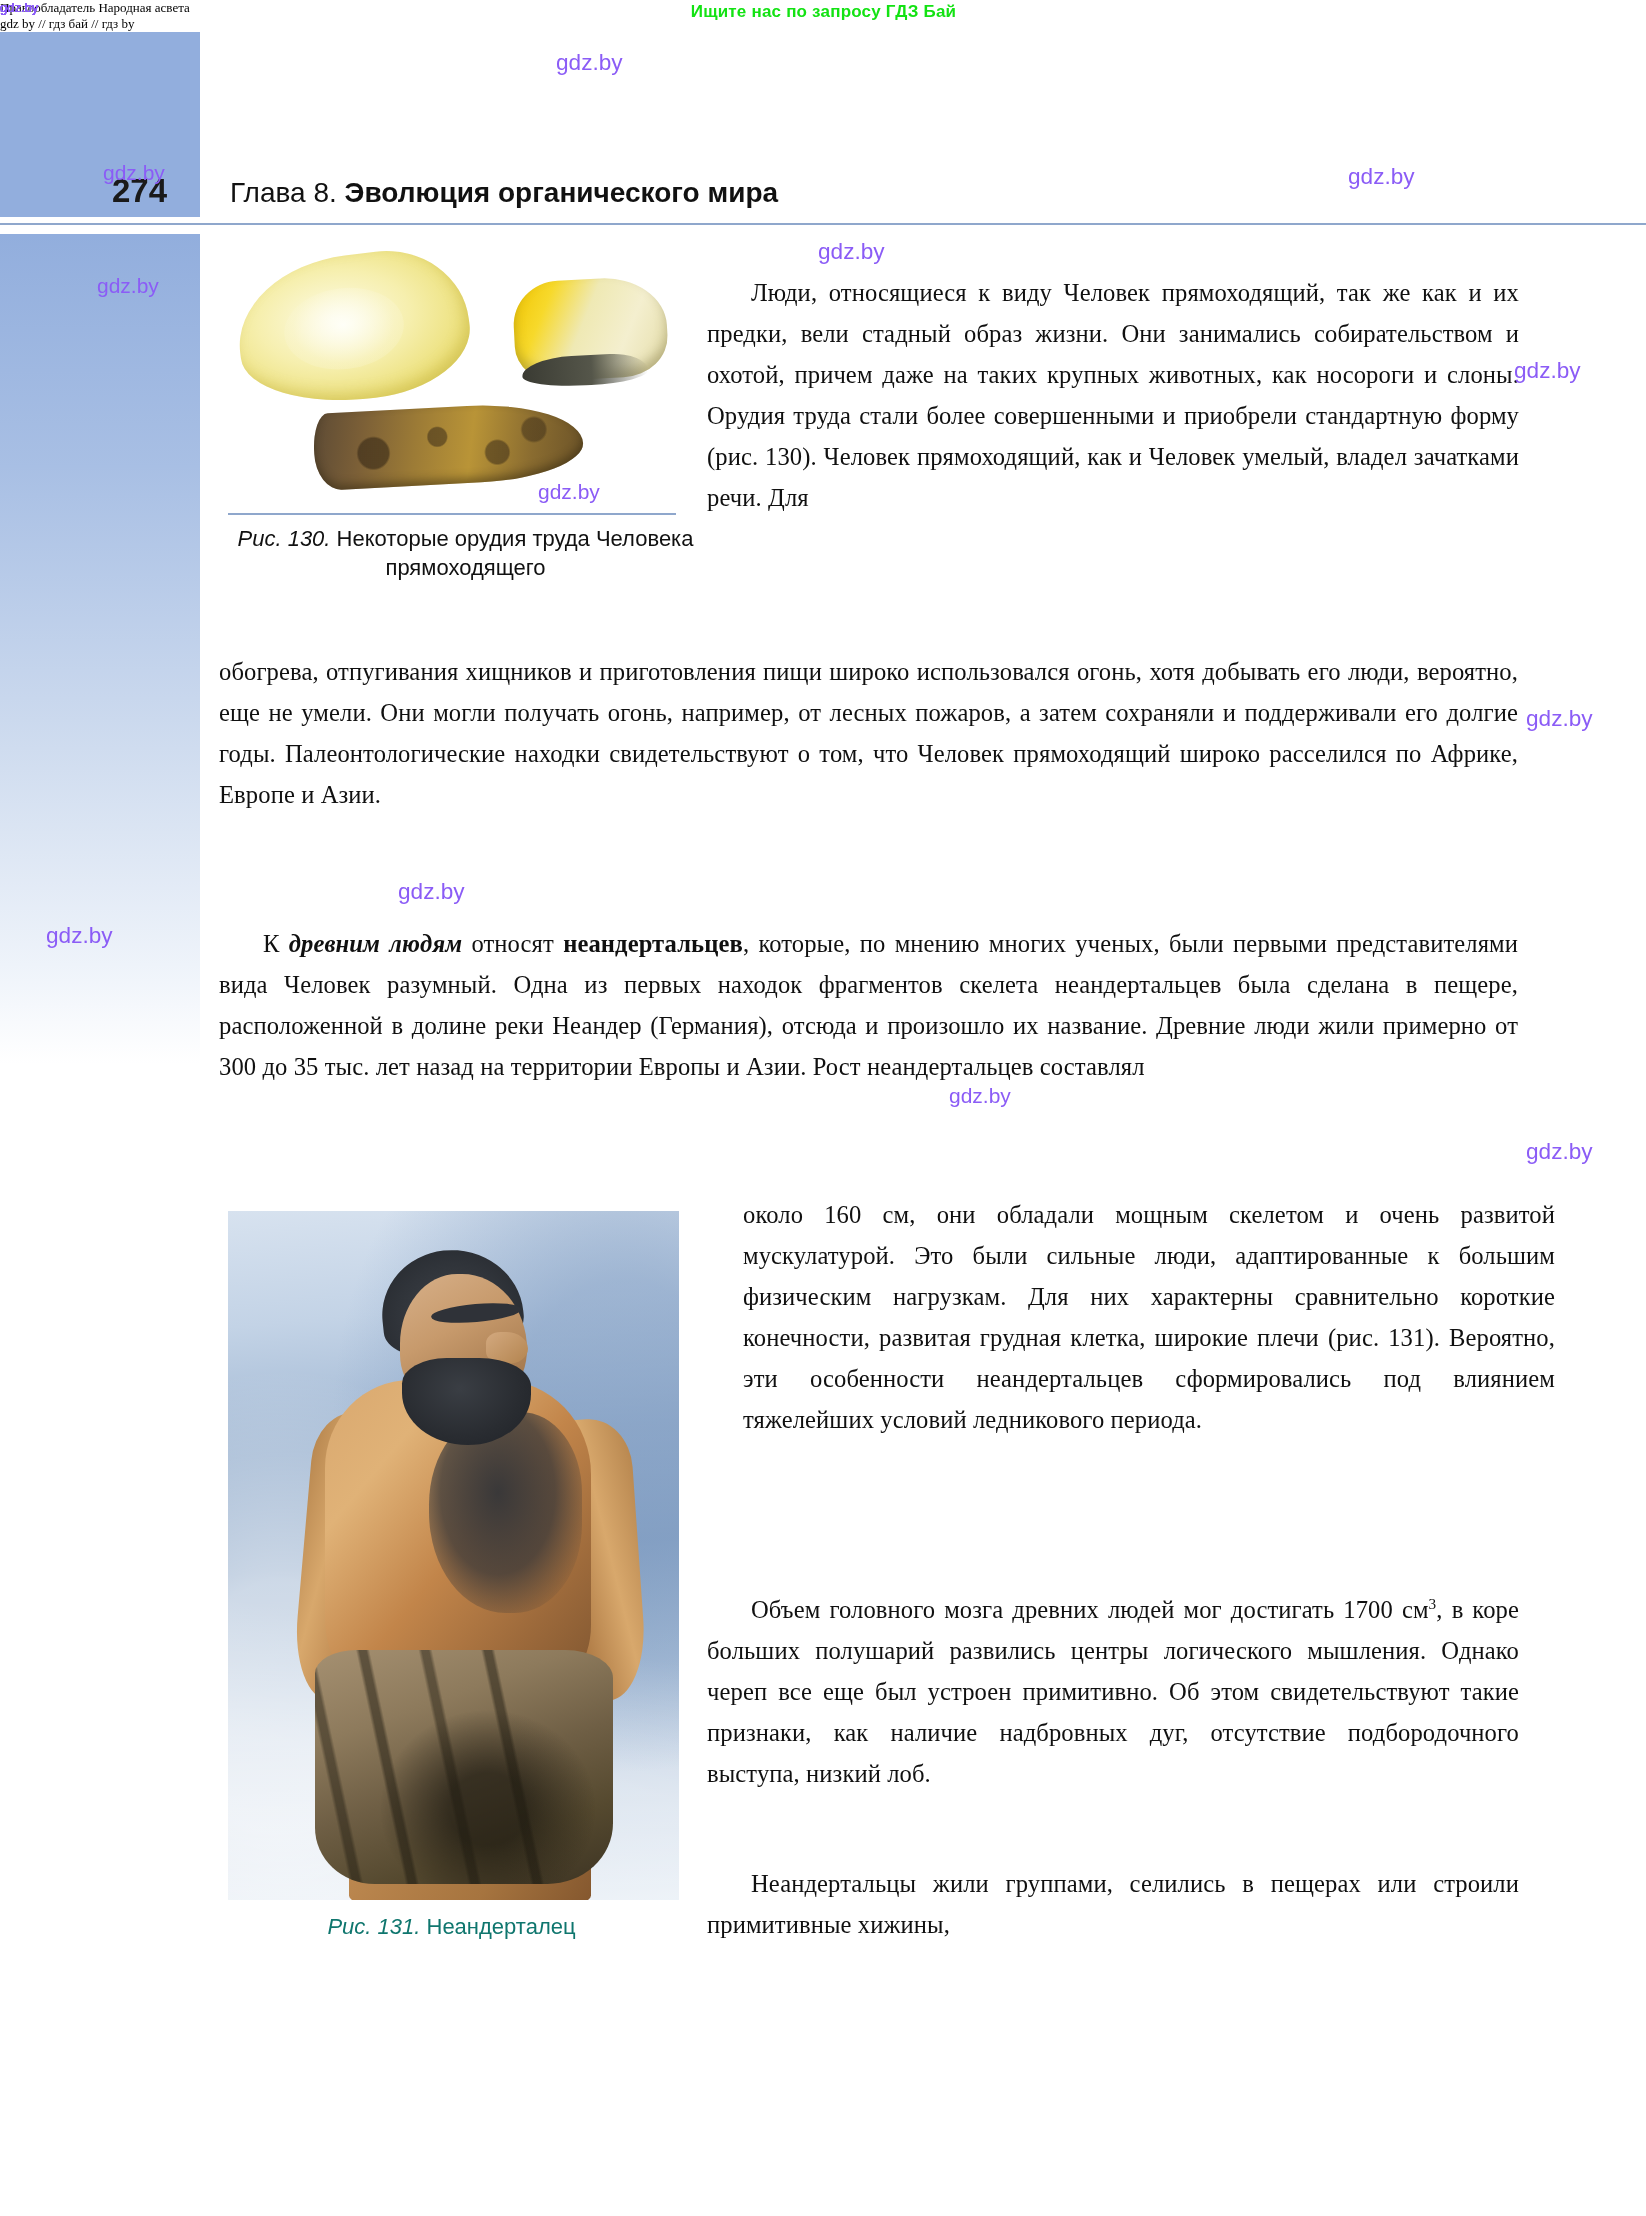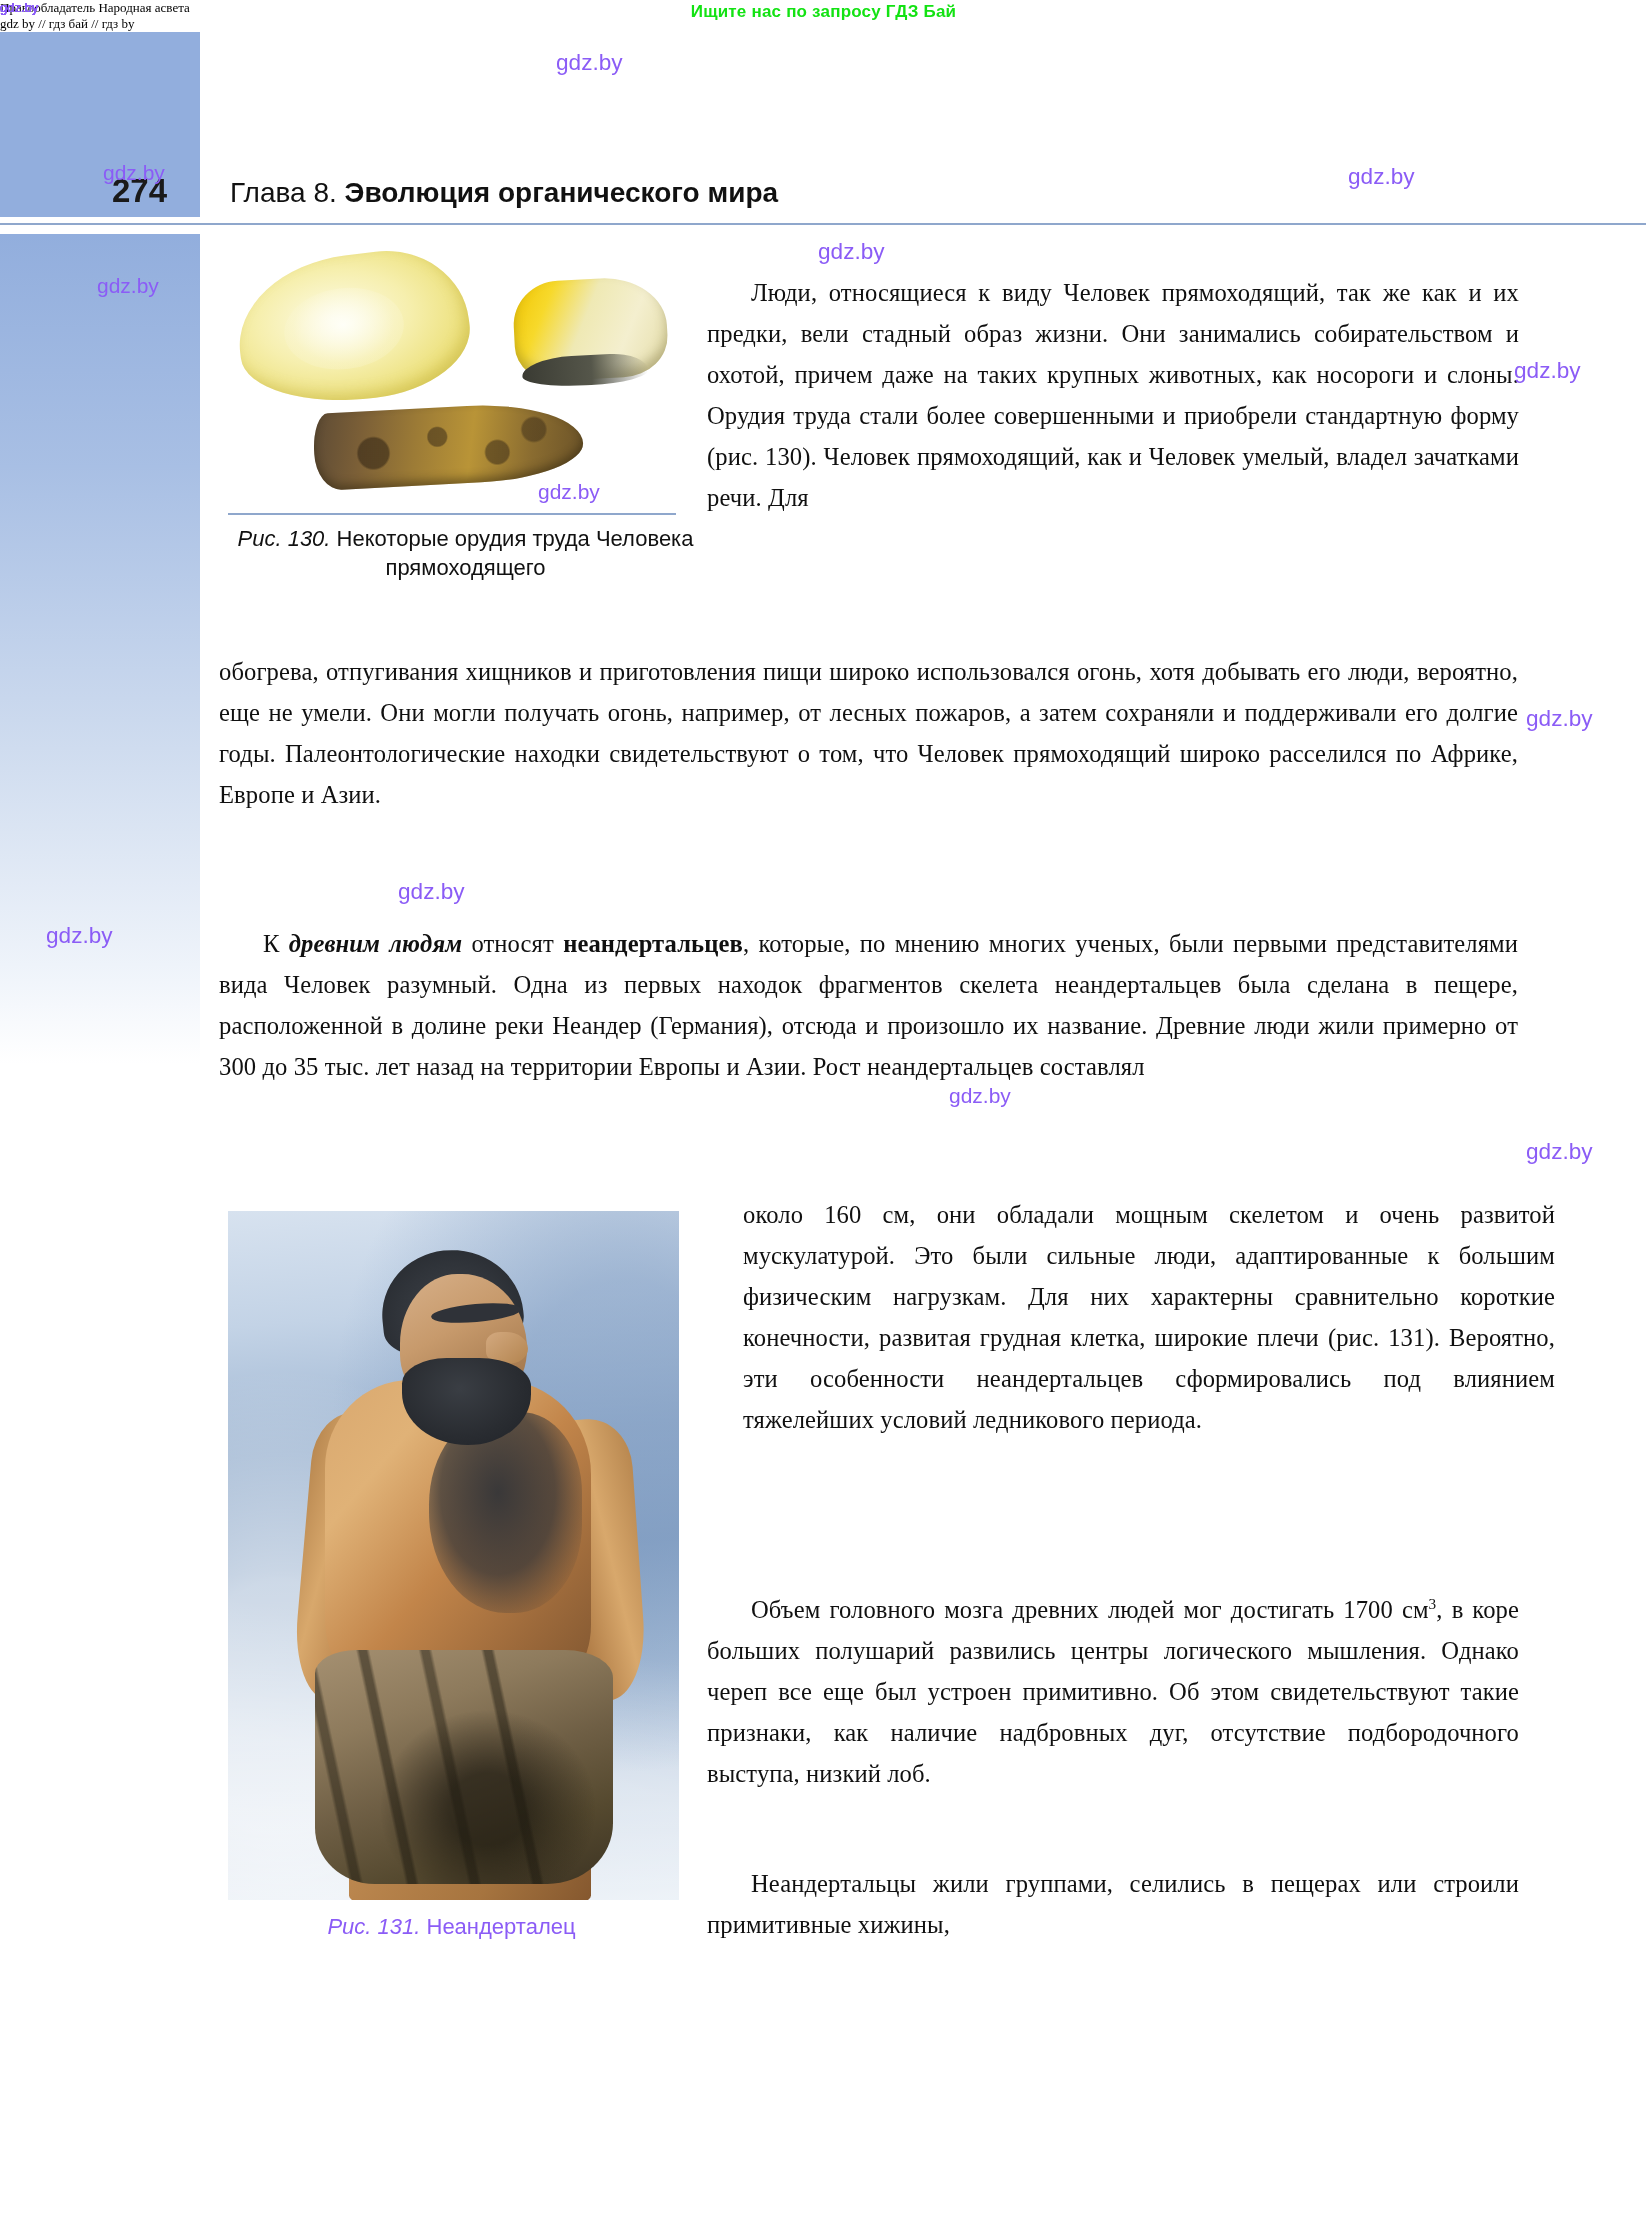--- a/index.html
+++ b/index.html
@@ -262,21 +262,21 @@
     border-radius: 26% 28% 10% 10% / 40% 42% 12% 12%;
   }
 
   #fig131-caption {
     position: absolute;
     left: 222px; top: 1914px;
     width: 459px;
     text-align: center;
     font-family: "Liberation Sans", sans-serif;
     font-size: 22px;
-    color: #8b5cf6;
+    color: #0f766e;
   }
   #fig131-caption .fig-num { font-style: italic; }
 
   
   .body-col {
     position: absolute;
     font-family: "Liberation Serif", serif;
     font-size: 24.6px;
     line-height: 41px;
     color: #101010;

